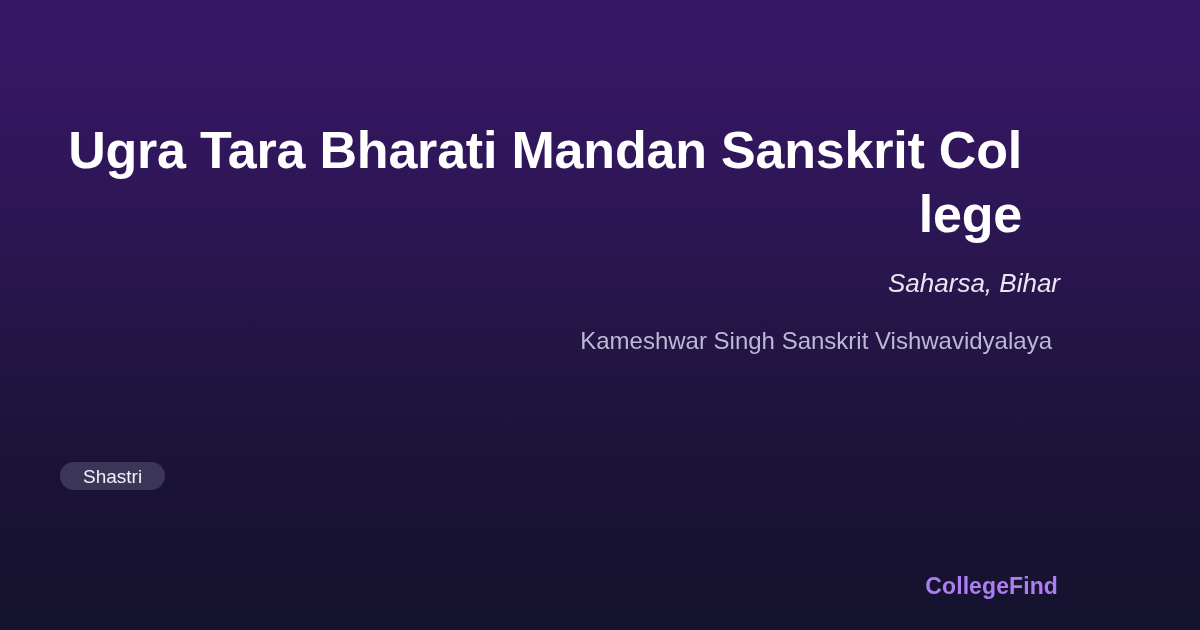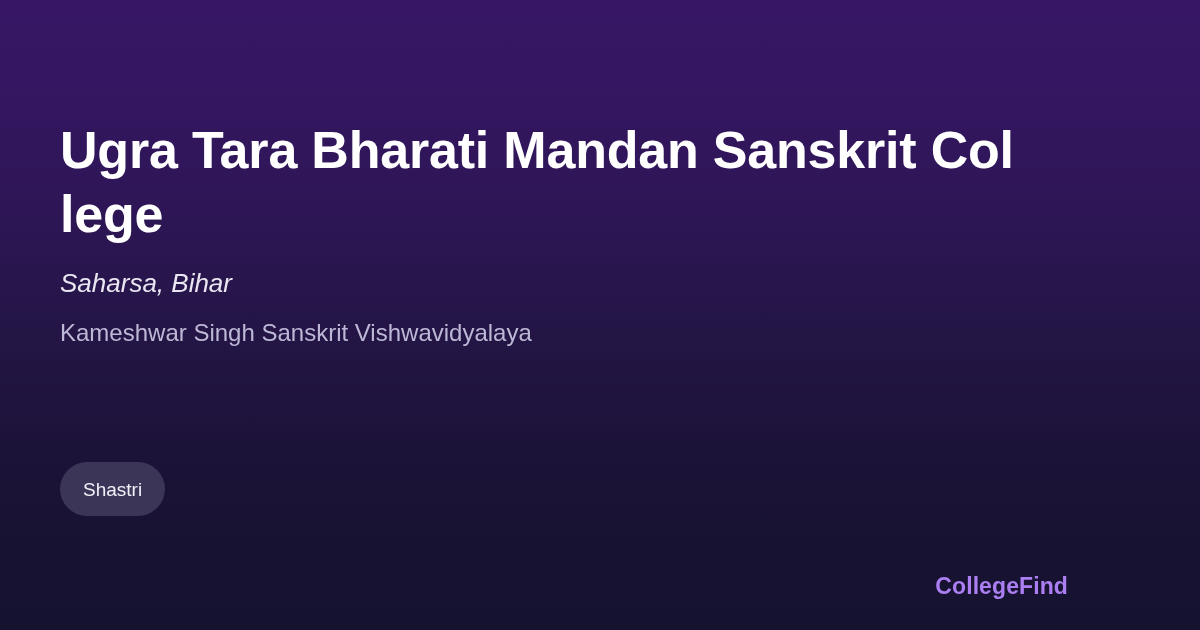--- a/index.html
+++ b/index.html
@@ -22,20 +22,21 @@
     height: 630px;
     background: linear-gradient(180deg,
         #371765 0%,
         #341661 14%,
         #2e1656 33%,
         #241546 52%,
         #1c1338 72%,
         #171231 88%,
         #151230 100%);
     overflow: hidden;
+    text-align: right;
   }
 
   .content {
     position: absolute;
     left: 60px;
     top: 118px;
     width: 1000px;
   }
 
   .college-title {
@@ -54,21 +55,21 @@
     margin: 0;
     padding-top: 21px;
     font-size: 26px;
     line-height: 32px;
     font-weight: 400;
     color: #eae7f3;
     font-style: italic;
   }
 
   .university {
-    margin: 0;
+    margin: 8px;
     padding-top: 19px;
     font-size: 24px;
     line-height: 30px;
     font-weight: 400;
     color: #bdb8d6;
   }
 
   .badge-row {
     position: absolute;
     left: 60px;
@@ -76,35 +77,35 @@
     display: flex;
     flex-direction: row;
     align-items: center;
     gap: 12px;
   }
 
   .badge {
     display: inline-flex;
     align-items: center;
     justify-content: center;
-    height: 54px;
+    height: 28px;
     padding: 0 23px;
     box-sizing: border-box;
     border-radius: 999px;
     background: #3b3557;
     color: #f2f0f8;
     font-size: 19px;
     line-height: 1;
     font-weight: 400;
     white-space: nowrap;
   }
 
   .brand {
     position: absolute;
-    right: 132px;
+    right: 142px;
     bottom: 30px;
     font-size: 23px;
     line-height: 28px;
     font-weight: 700;
     letter-spacing: 0.1px;
     color: #ab7ef2;
     white-space: nowrap;
   }
 </style>
 </head>

